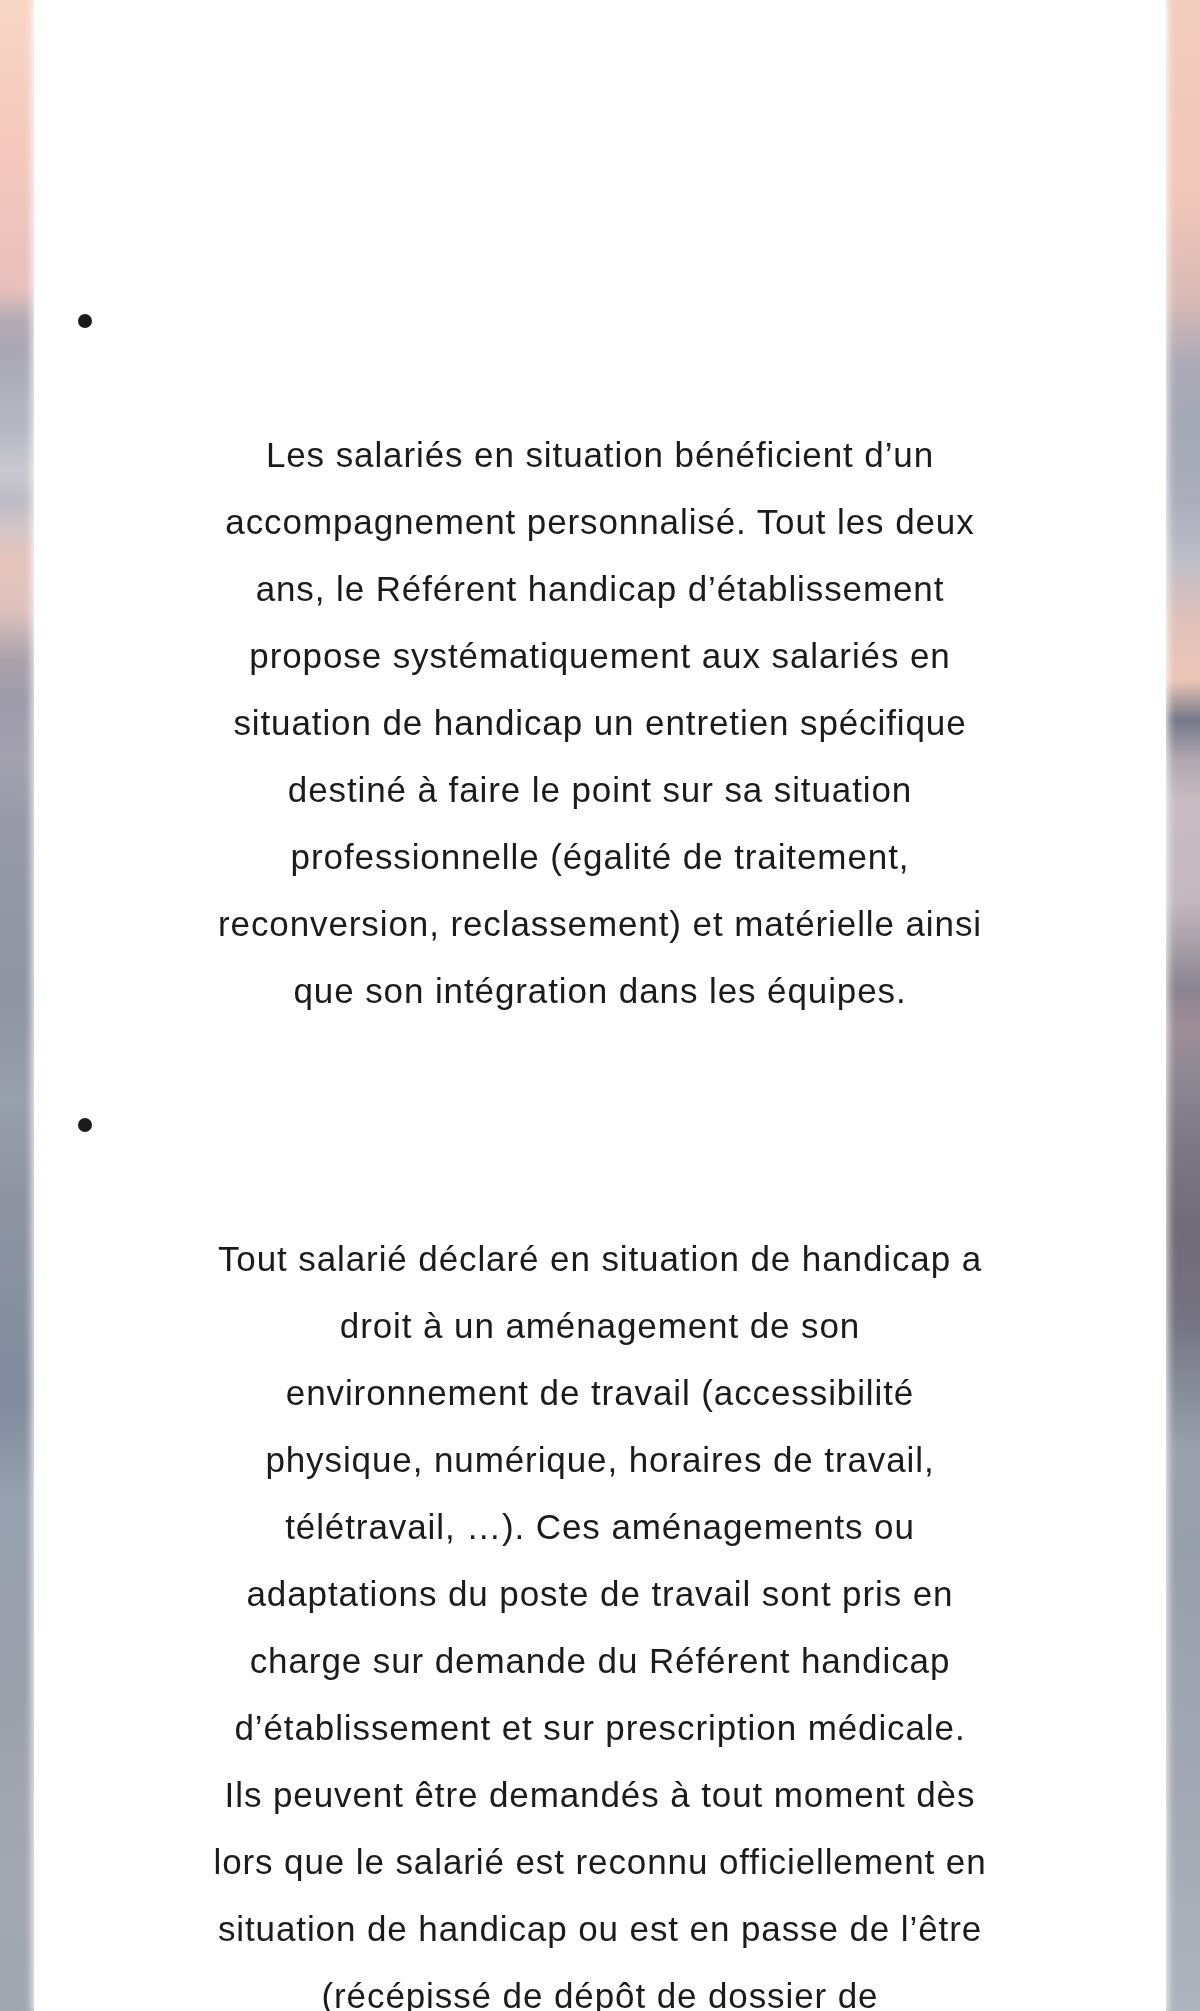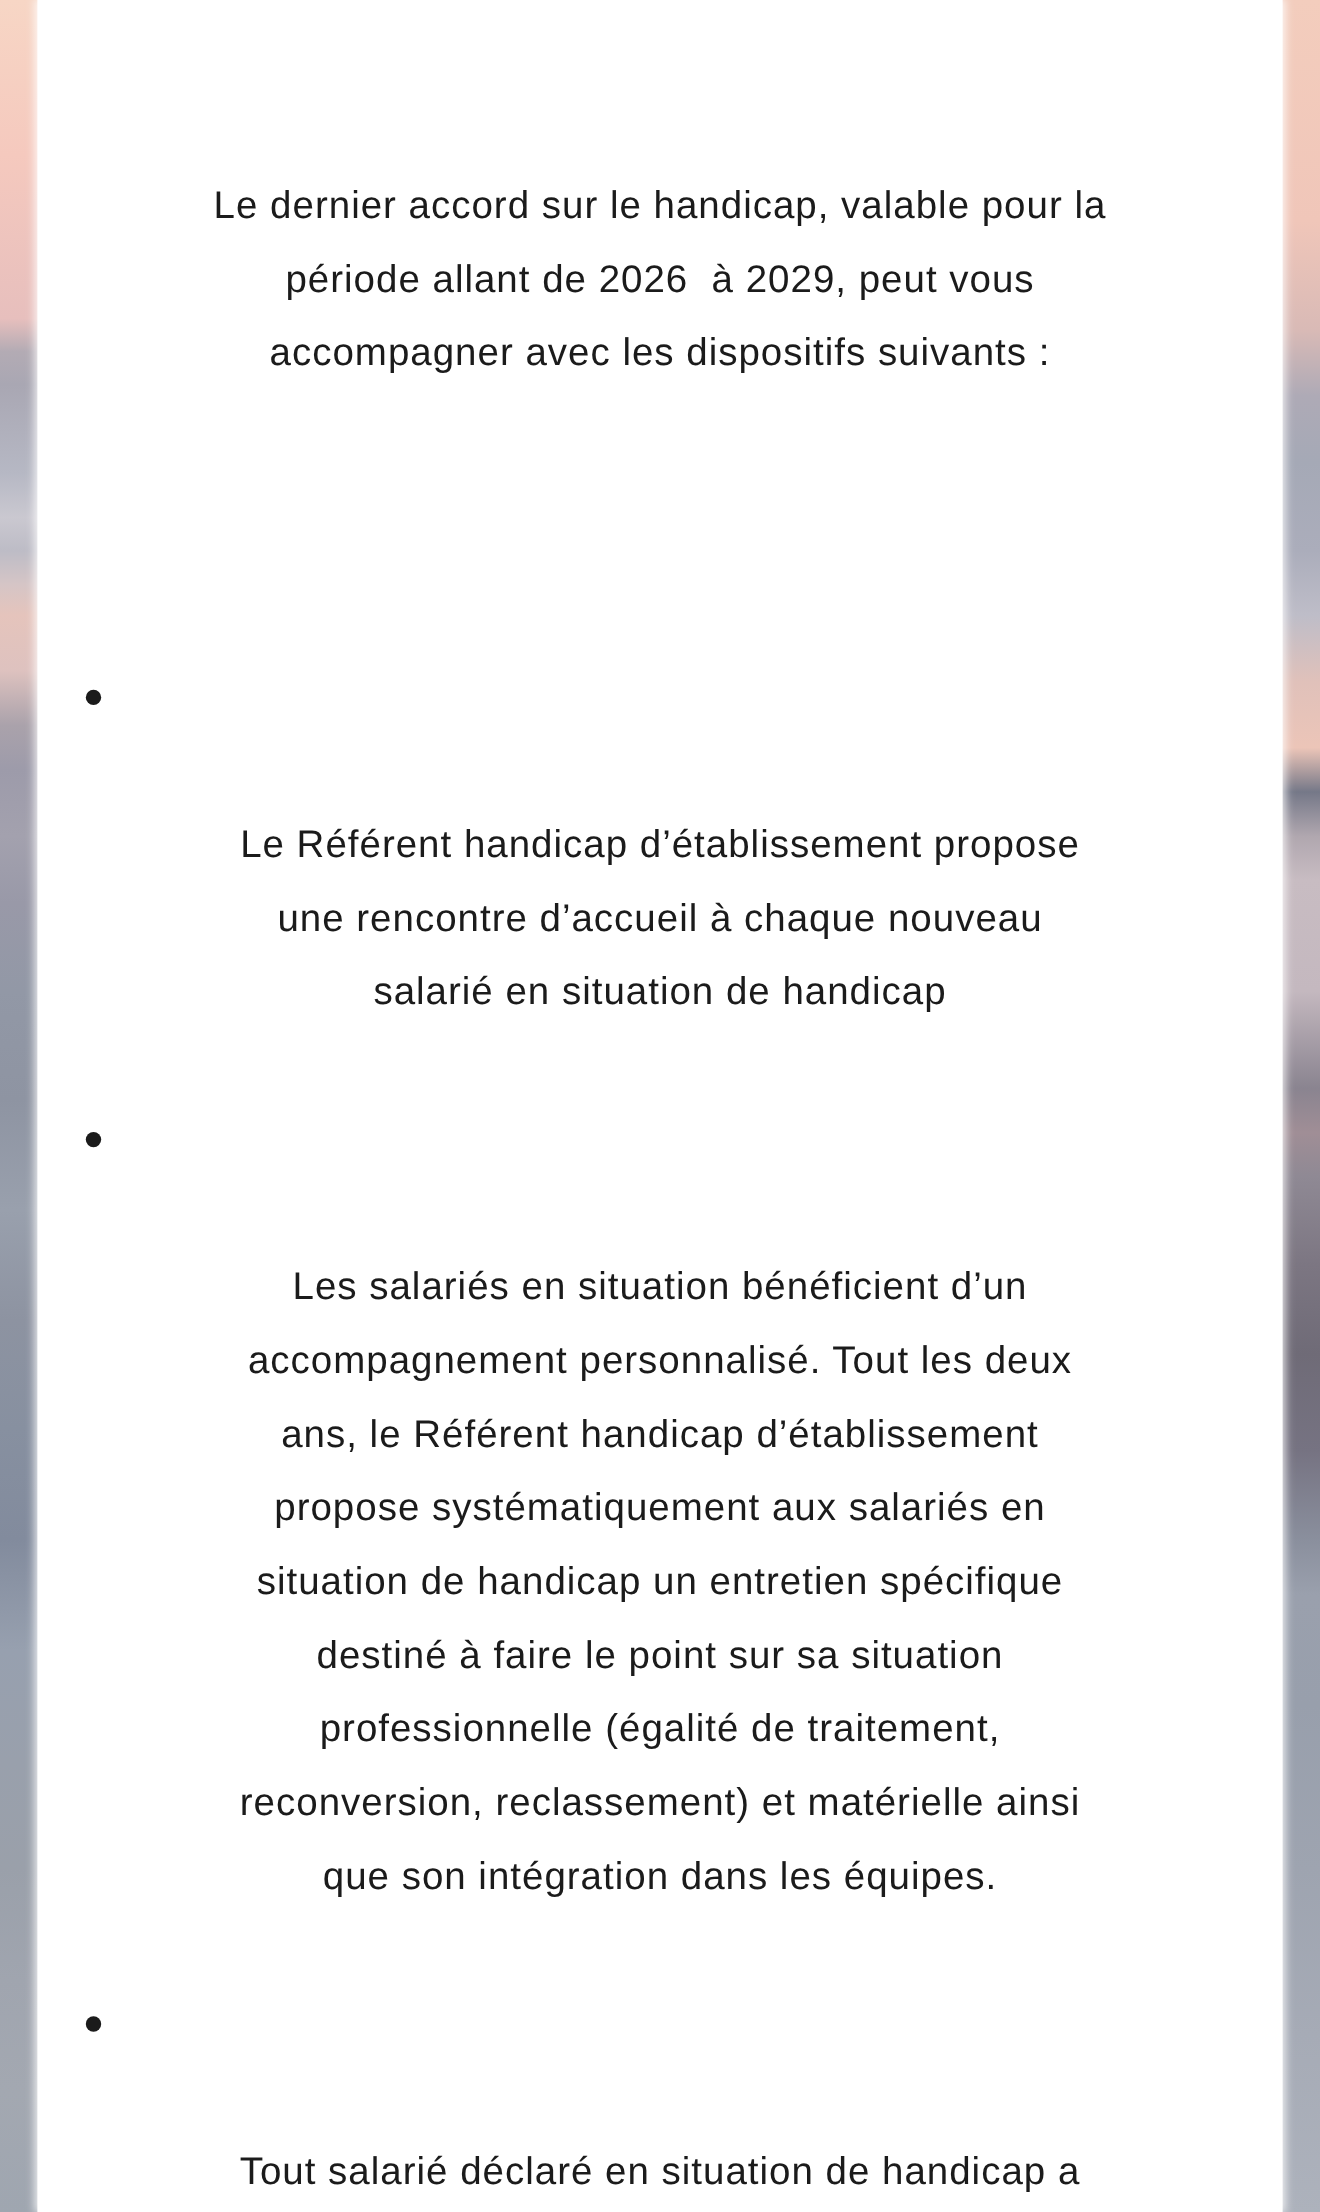--- a/index.html
+++ b/index.html
@@ -133,31 +133,22 @@
 <body>
 
 <div class="page">
 
   <div class="photo-strip left"></div>
   <div class="photo-strip right"></div>
 
   <div class="panel"></div>
 
   <div class="content">
-    <p class="intro">Le dernier accord sur le handicap, valable pour la
-période allant de 2026 &nbsp;à 2029, peut vous
-accompagner avec les dispositifs suivants :</p>
 
     <ul class="dispositifs">
-      <li>
-        <span class="bullet-dot"></span>
-        <span>Le Référent handicap d’établissement propose
-une rencontre d’accueil à chaque nouveau
-salarié en situation de handicap</span>
-      </li>
       <li>
         <span class="bullet-dot"></span>
         <span>Les salariés en situation bénéficient d’un
 accompagnement personnalisé. Tout les deux
 ans, le Référent handicap d’établissement
 propose systématiquement aux salariés en
 situation de handicap un entretien spécifique
 destiné à faire le point sur sa situation
 professionnelle (égalité de traitement,
 reconversion, reclassement) et matérielle ainsi

